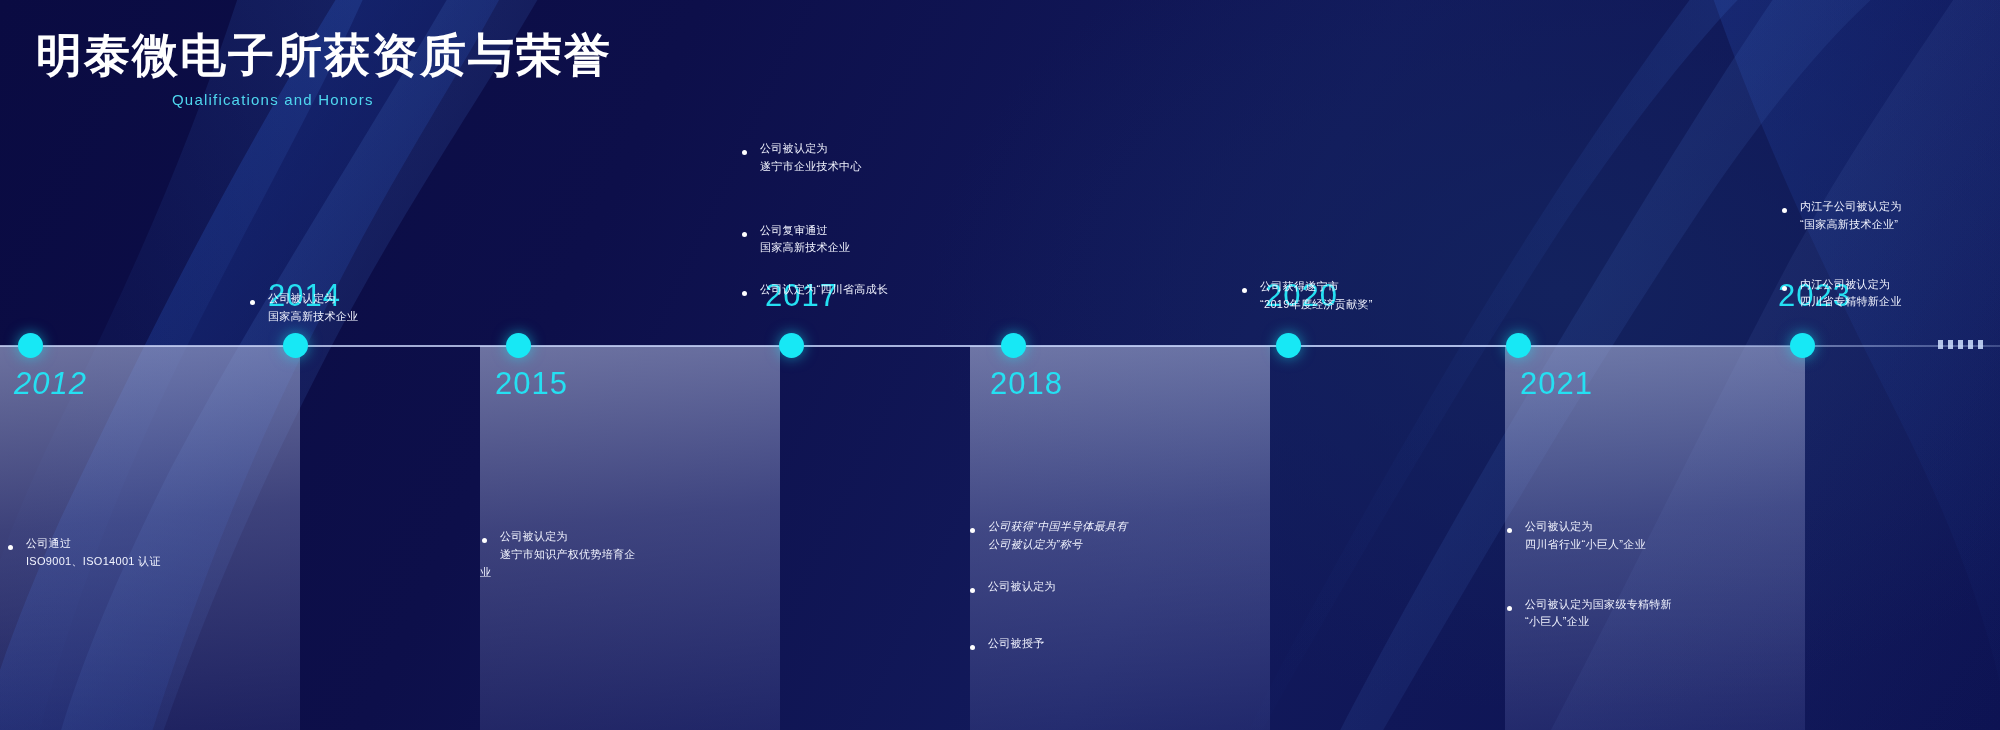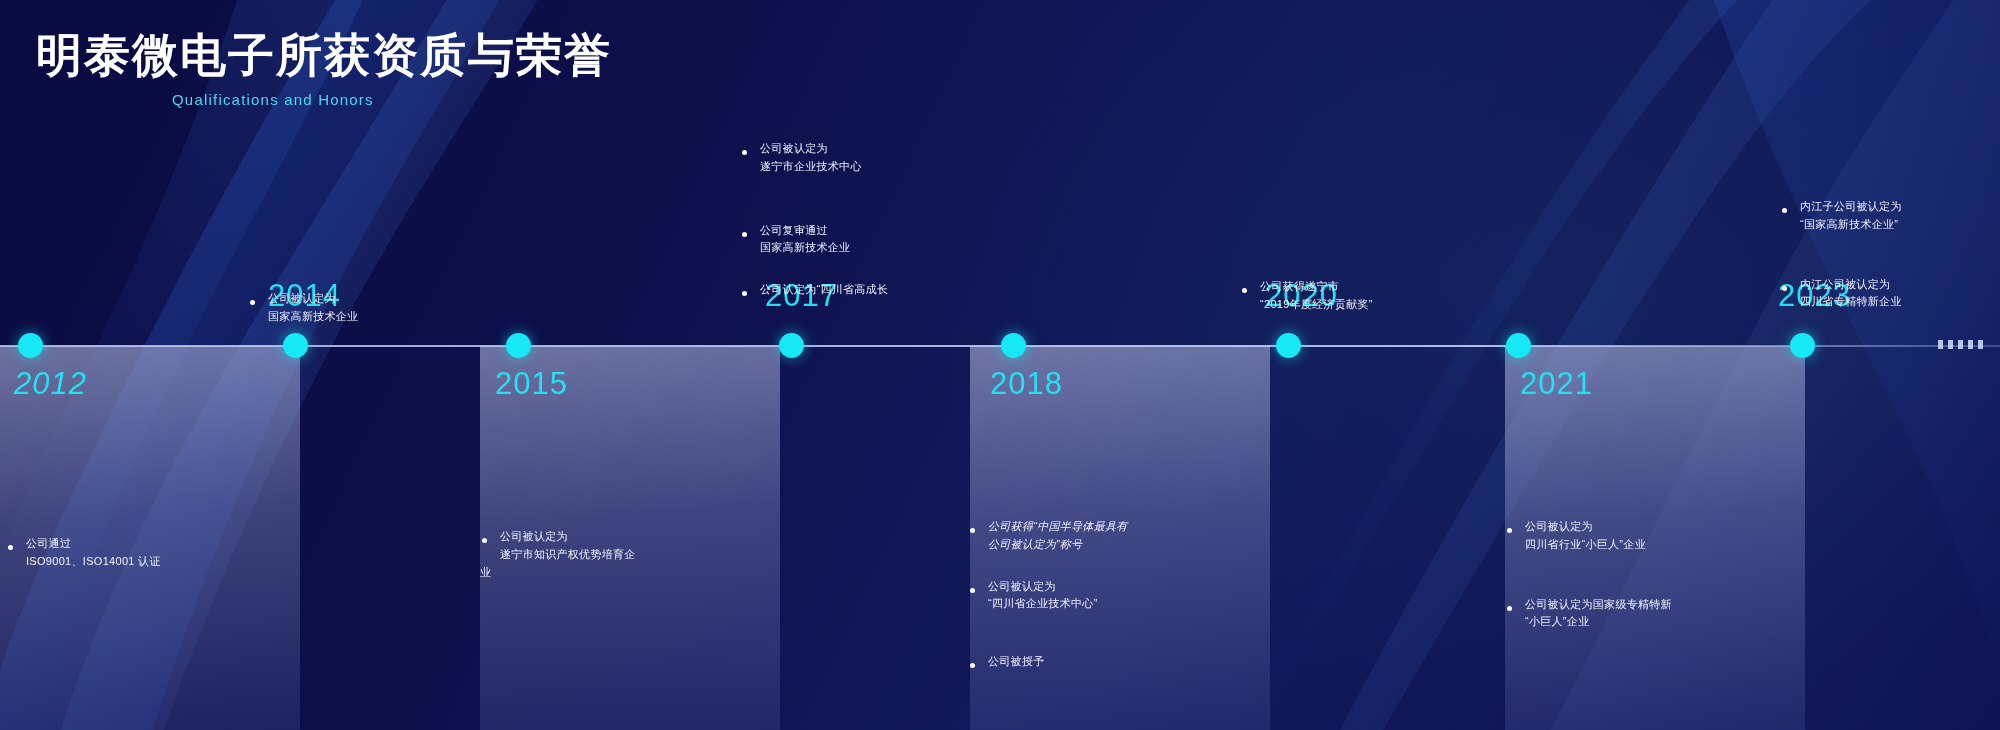--- a/index.html
+++ b/index.html
@@ -259,21 +259,20 @@
   </div>
 
   <div class="bullets" style="left:968px; top:518px; width:310px;">
     <ul>
       <li style="margin-bottom:24px;font-style:italic;">
         <span class="l1">公司获得“中国半导体最具有</span>
         <span class="l2">公司被认定为”称号</span>
       </li>
       <li style="margin-bottom:40px;">
         <span class="l1">公司被认定为</span>
-        <span class="l2">“四川省企业技术中心”</span>
       </li>
       <li>
         <span class="l1">公司被授予</span>
         
       </li>
     </ul>
   </div>
 
   <div class="bullets" style="left:1240px; top:278px; width:300px;">
     <ul>

